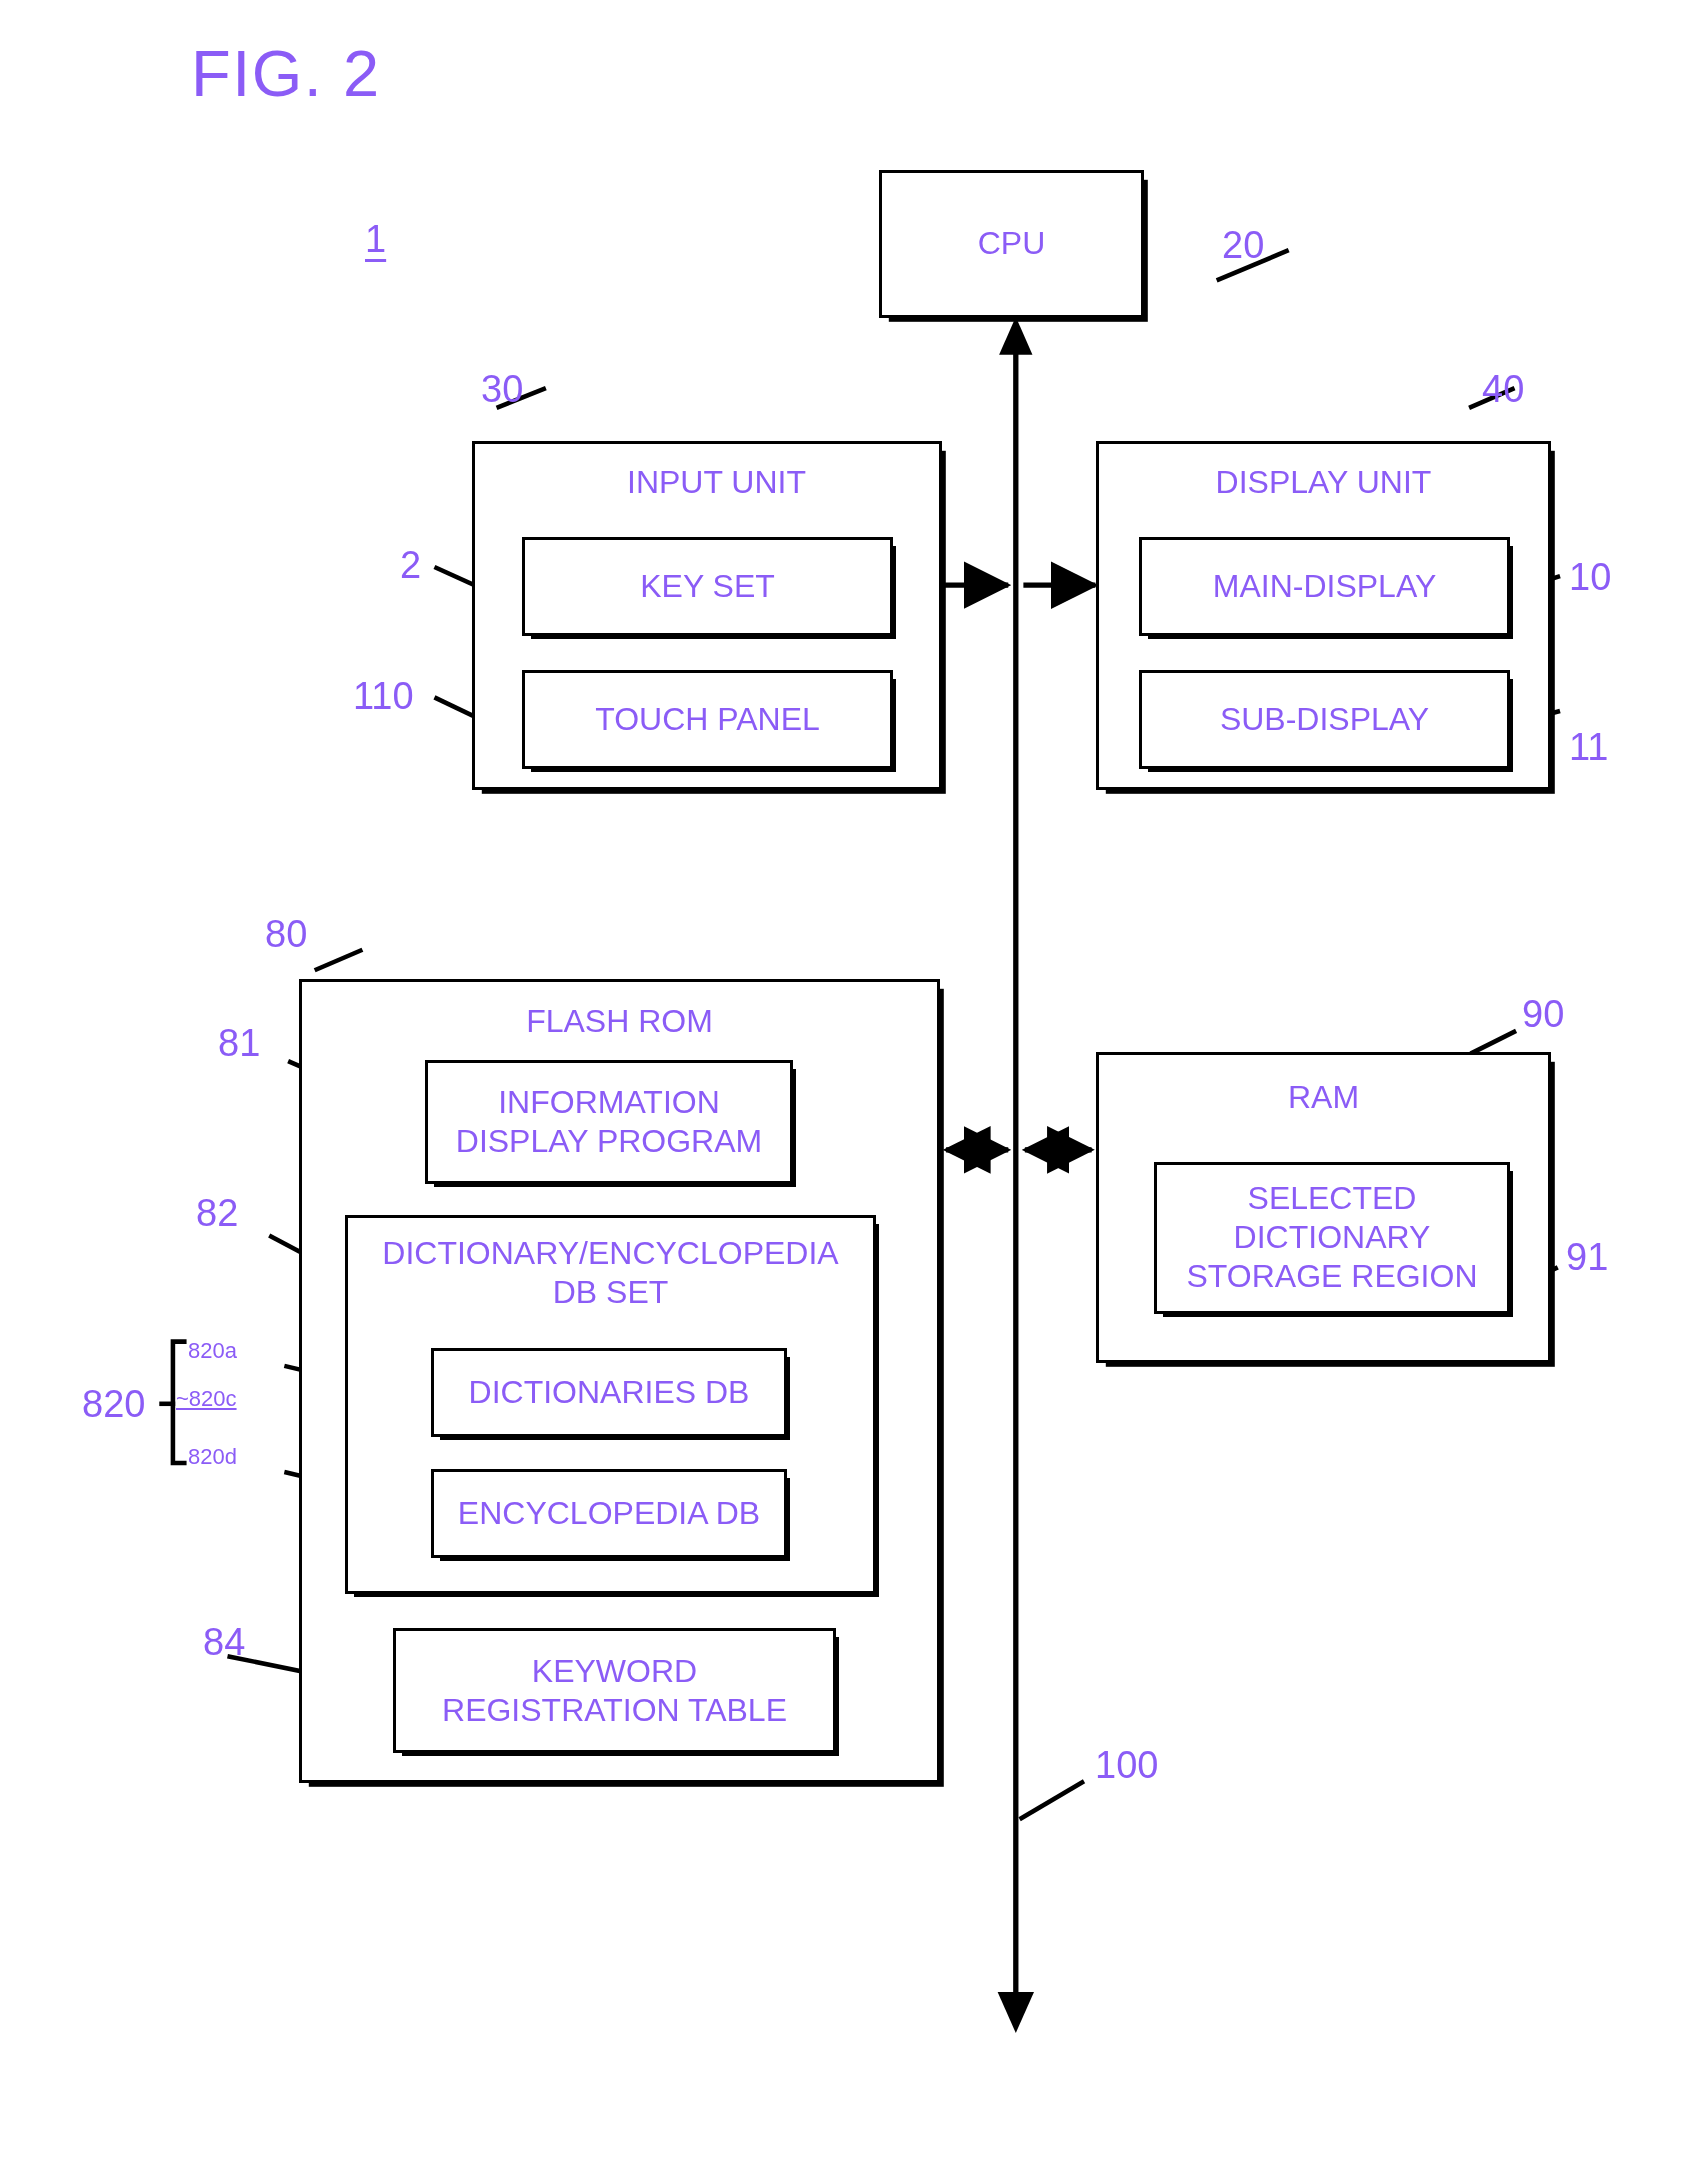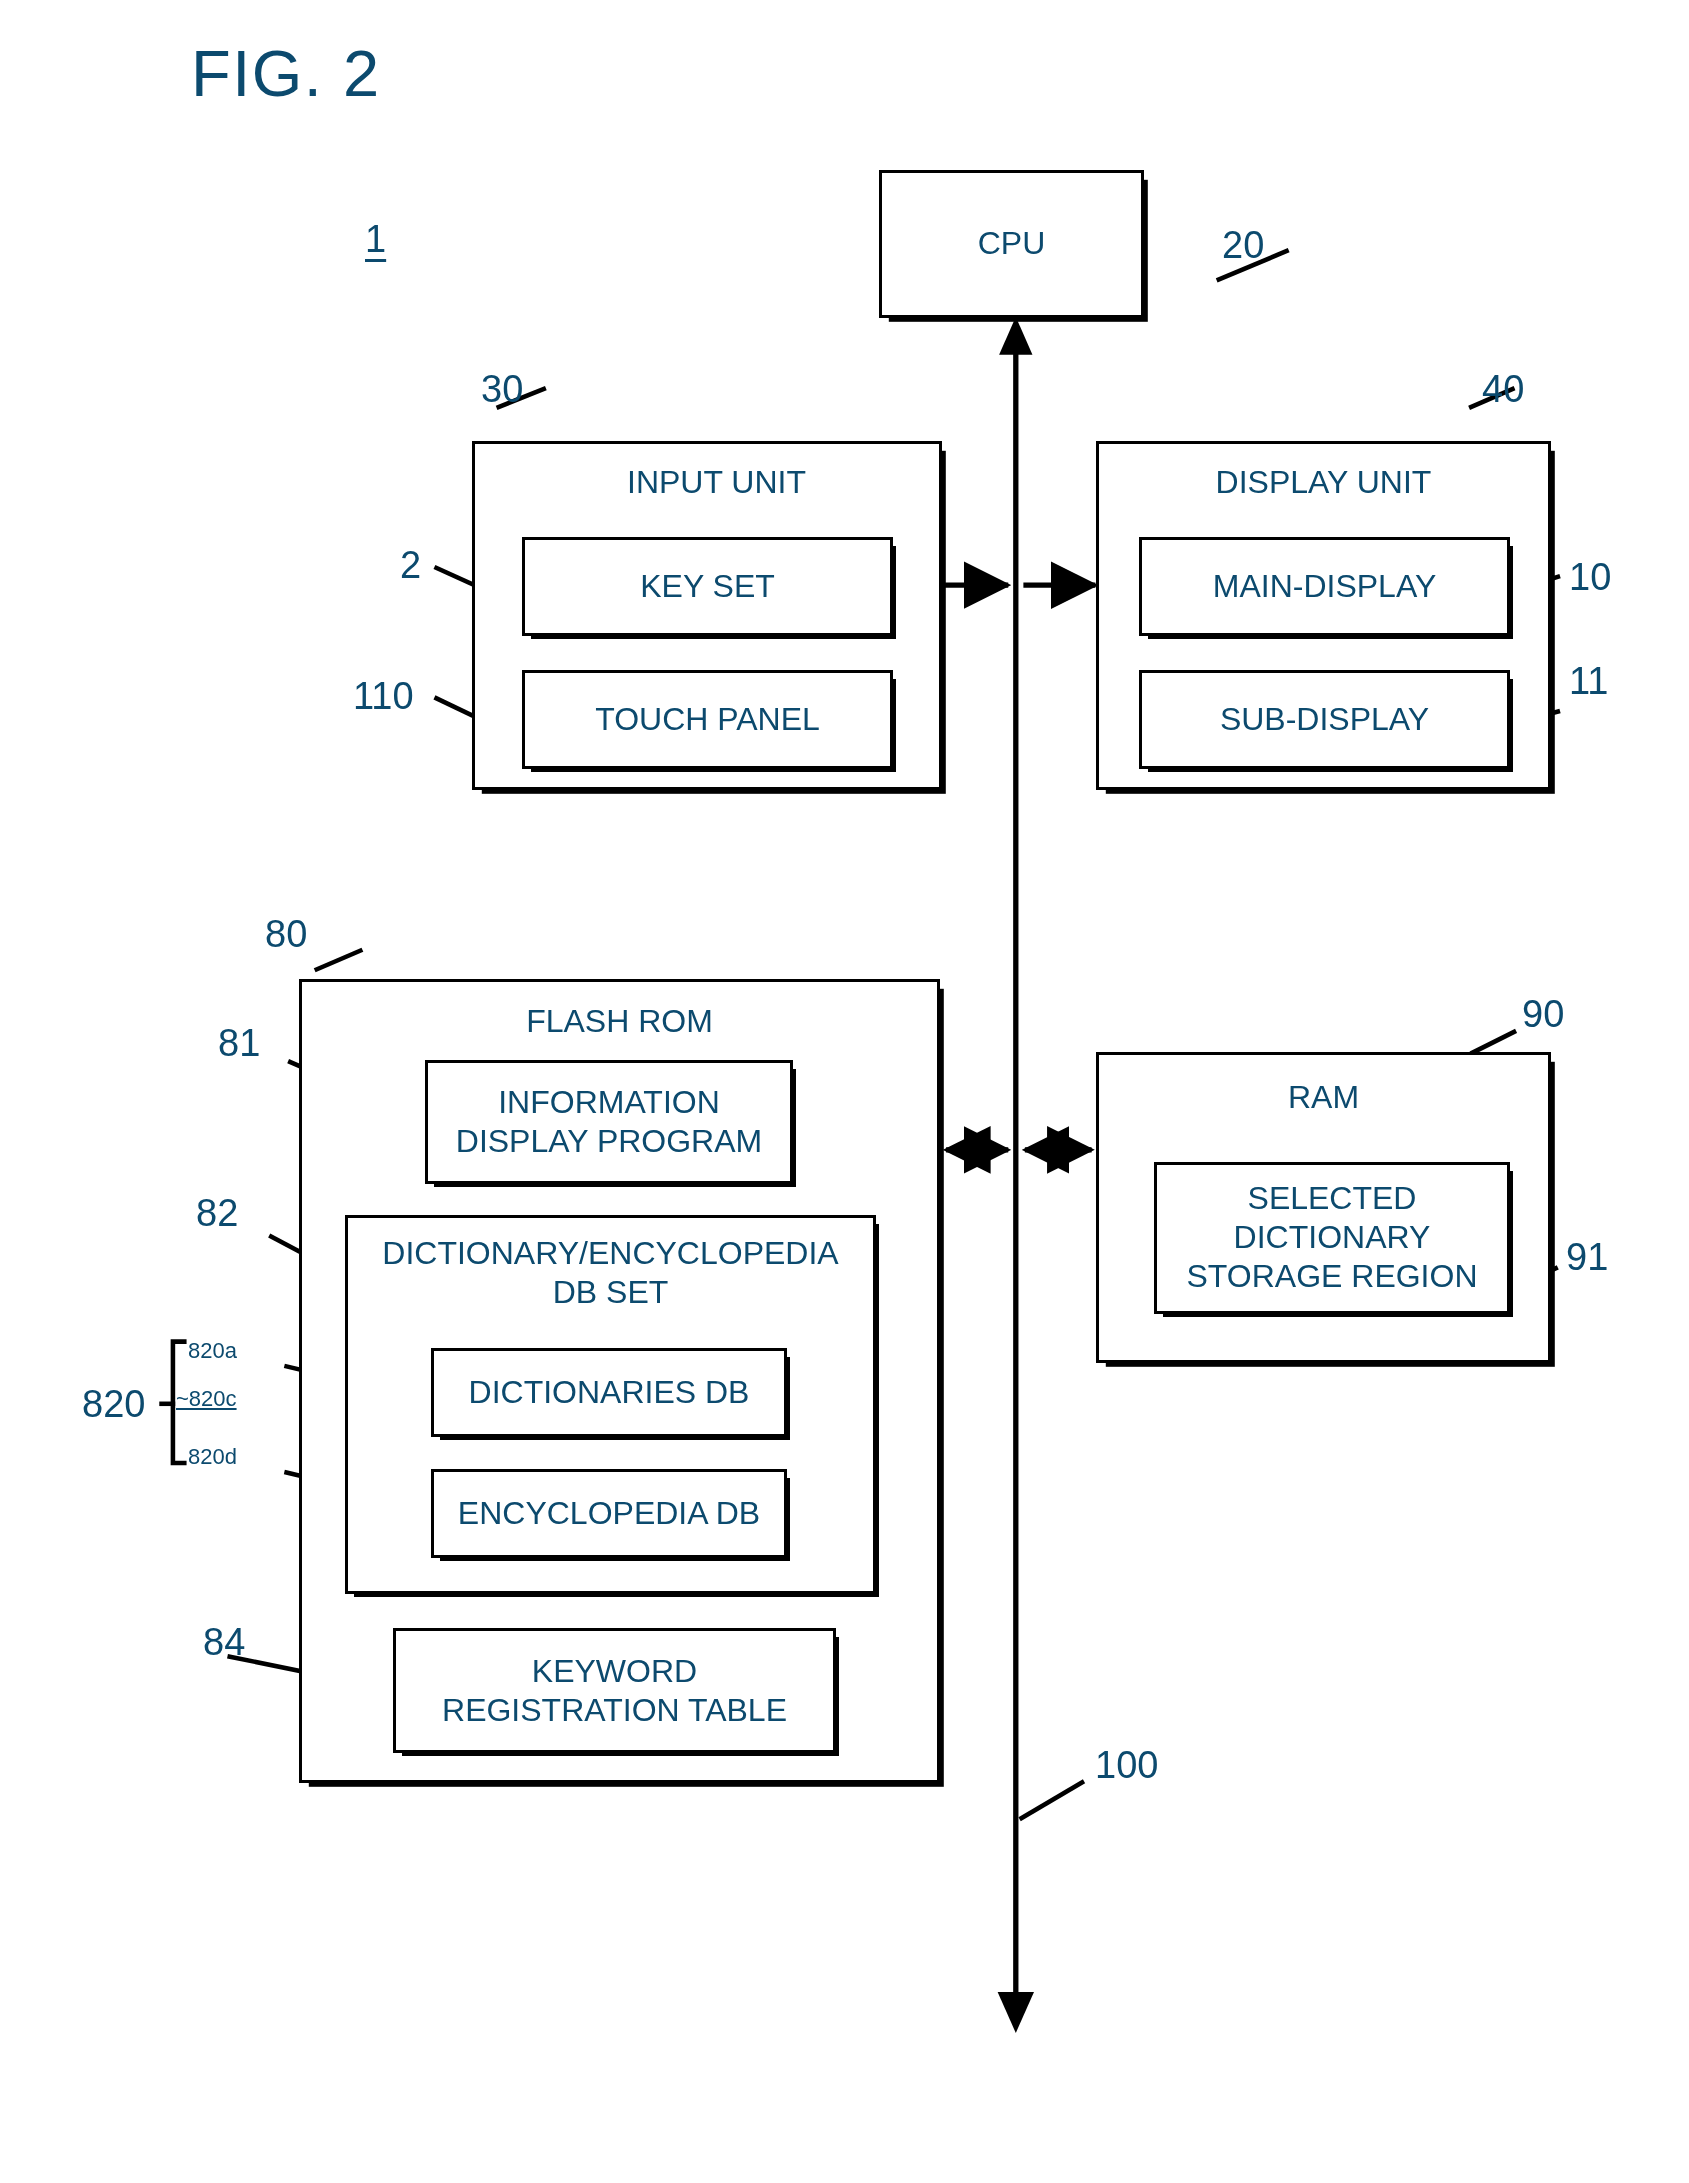--- a/index.html
+++ b/index.html
@@ -6,21 +6,21 @@
     margin: 0;
     padding: 0;
     background: #ffffff;
   }
   #figure-root {
     position: relative;
     width: 1689px;
     height: 2183px;
     background: #ffffff;
     font-family: "Liberation Sans", sans-serif;
-    color: #0c4a6e;
+    color: #8b5cf6;
     overflow: hidden;
   }
 
   
   .fig-title {
     position: absolute;
     left: 191px;
     top: 36px;
     font-size: 65px;
     letter-spacing: 1.5px;
@@ -205,21 +205,21 @@
   <div class="refnum" style="left:1482px; top:368px;">40</div>
 
   <div class="pbox inner" style="left:1139px; top:537px; width:371px; height:99px;">
     <div class="box-label">MAIN-DISPLAY</div>
   </div>
   <div class="refnum" style="left:1569px; top:556px;">10</div>
 
   <div class="pbox inner" style="left:1139px; top:670px; width:371px; height:99px;">
     <div class="box-label">SUB-DISPLAY</div>
   </div>
-  <div class="refnum" style="left:1569px; top:660px;">11</div>
+  <div class="refnum" style="left:1569px; top:726px;">11</div>
 
   <div class="pbox" style="left:299px; top:979px; width:641px; height:804px;">
     <div class="box-title" style="top:21px;">FLASH ROM</div>
   </div>
   <div class="refnum" style="left:265px; top:913px;">80</div>
 
   <div class="pbox inner" style="left:425px; top:1060px; width:368px; height:124px;">
     <div class="box-label">
       <span>INFORMATION</span><br>
       <span>DISPLAY PROGRAM</span>

